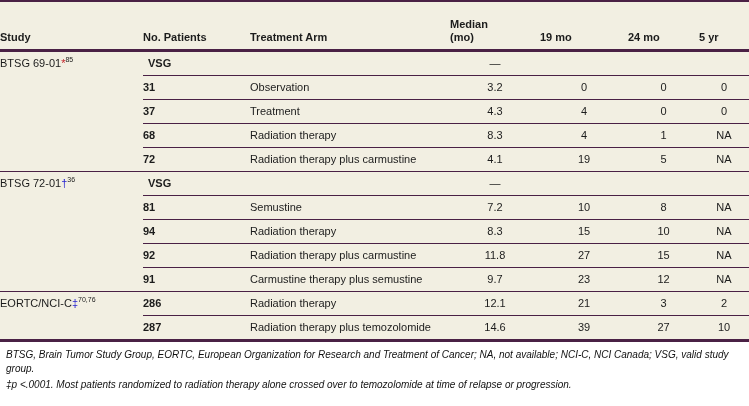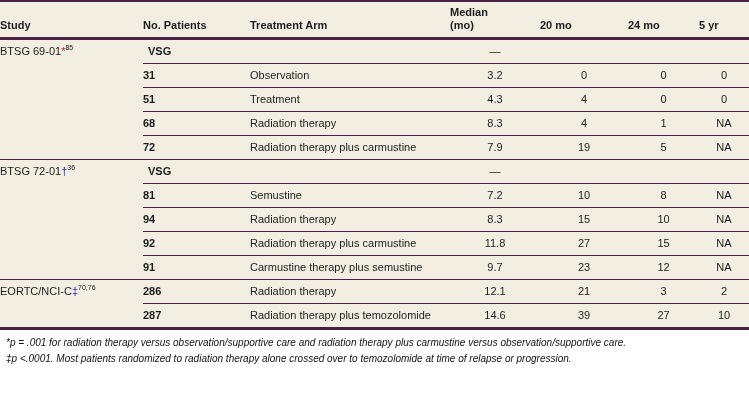--- a/index.html
+++ b/index.html
@@ -21,21 +21,21 @@
     background: #f2efe2;
     border-top: 2px solid #4a2145;
     border-bottom: 3px solid #4a2145;
   }
   table.survival th {
     font-weight: bold;
     font-size: 11px;
     color: #1c1c1c;
     vertical-align: bottom;
     text-align: left;
-    padding: 4px 0 5px 0;
+    padding: 16px 0 5px 0;
     border-bottom: 3px solid #4a2145;
     line-height: 13px;
   }
   table.survival td {
     font-size: 11px;
     color: #1c1c1c;
     vertical-align: top;
     padding: 5px 0 5px 0;
     border-top: 1px solid #4a2145;
     line-height: 13px;
@@ -83,21 +83,21 @@
     </colgroup>
     <thead>
       <tr>
         <th class="c-study">Study</th>
         <th class="c-patients">No. Patients</th>
         <th class="c-treatment">Treatment Arm</th>
         <th class="c-num">
           <div>Median</div>
           <div>(mo)</div>
         </th>
-        <th class="c-num">20 mo</th>
+        <th class="c-num">19 mo</th>
         <th class="c-num">24 mo</th>
         <th class="c-num">5 yr</th>
       </tr>
     </thead>
     <tbody>
 
       <tr>
         <td class="c-study" rowspan="5"><span>BTSG 69-01</span><span class="marker-red">*</span><sup class="ref">85</sup></td>
         <td class="c-patients vsg">VSG</td>
         <td class="c-treatment"></td>
@@ -108,39 +108,39 @@
       </tr>
       <tr>
         <td class="c-patients">31</td>
         <td class="c-treatment">Observation</td>
         <td class="c-num">3.2</td>
         <td class="c-num">0</td>
         <td class="c-num">0</td>
         <td class="c-num">0</td>
       </tr>
       <tr>
-        <td class="c-patients">51</td>
+        <td class="c-patients">37</td>
         <td class="c-treatment">Treatment</td>
         <td class="c-num">4.3</td>
         <td class="c-num">4</td>
         <td class="c-num">0</td>
         <td class="c-num">0</td>
       </tr>
       <tr>
         <td class="c-patients">68</td>
         <td class="c-treatment">Radiation therapy</td>
         <td class="c-num">8.3</td>
         <td class="c-num">4</td>
         <td class="c-num">1</td>
         <td class="c-num">NA</td>
       </tr>
       <tr>
         <td class="c-patients">72</td>
         <td class="c-treatment">Radiation therapy plus carmustine</td>
-        <td class="c-num">7.9</td>
+        <td class="c-num">4.1</td>
         <td class="c-num">19</td>
         <td class="c-num">5</td>
         <td class="c-num">NA</td>
       </tr>
 
       <tr>
         <td class="c-study" rowspan="5"><span>BTSG 72-01</span><span class="marker-blue">†</span><sup class="ref">36</sup></td>
         <td class="c-patients vsg">VSG</td>
         <td class="c-treatment"></td>
         <td class="c-num">—</td>
@@ -195,17 +195,17 @@
         <td class="c-treatment">Radiation therapy plus temozolomide</td>
         <td class="c-num">14.6</td>
         <td class="c-num">39</td>
         <td class="c-num">27</td>
         <td class="c-num">10</td>
       </tr>
     </tbody>
   </table>
 
   <div class="footnotes">
-    <p>*p = .001 for radiation therapy versus observation/supportive care and radiation therapy plus carmustine versus observation/supportive care.</p>
+    <p>BTSG, Brain Tumor Study Group, EORTC, European Organization for Research and Treatment of Cancer; NA, not available; NCI-C, NCI Canada; VSG, valid study group.</p>
     <p>‡p &lt;.0001. Most patients randomized to radiation therapy alone crossed over to temozolomide at time of relapse or progression.</p>
   </div>
 
 </div>
 
 </body></html>

